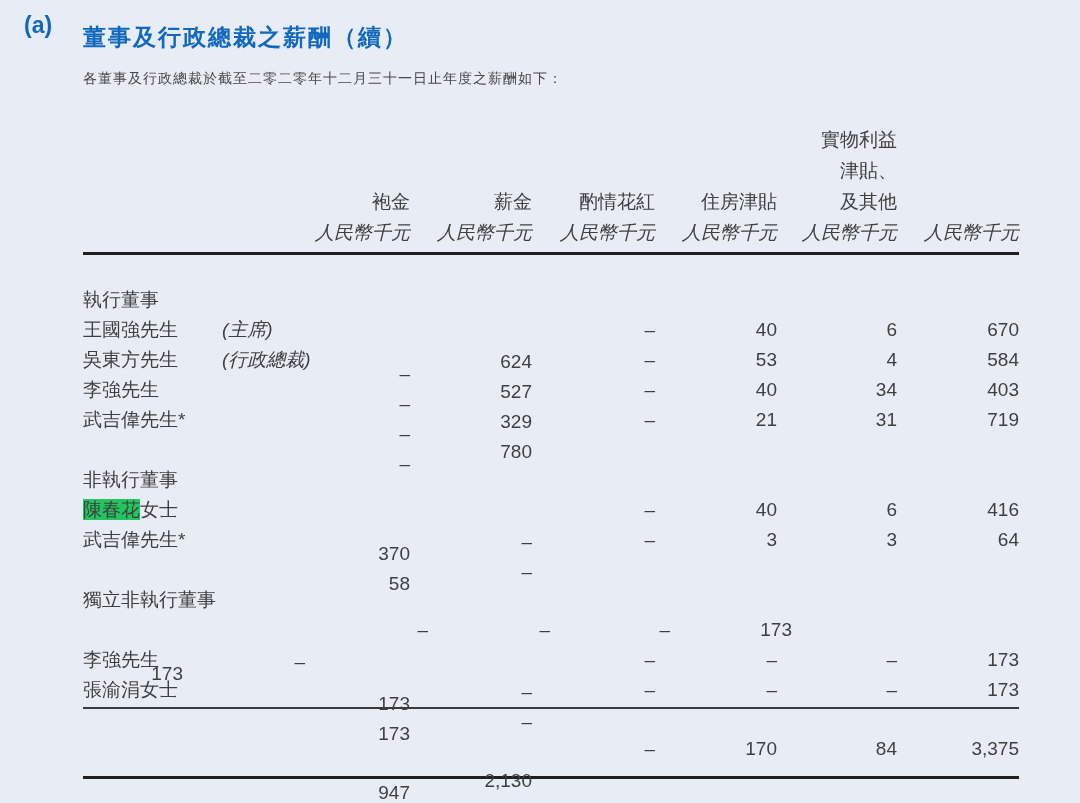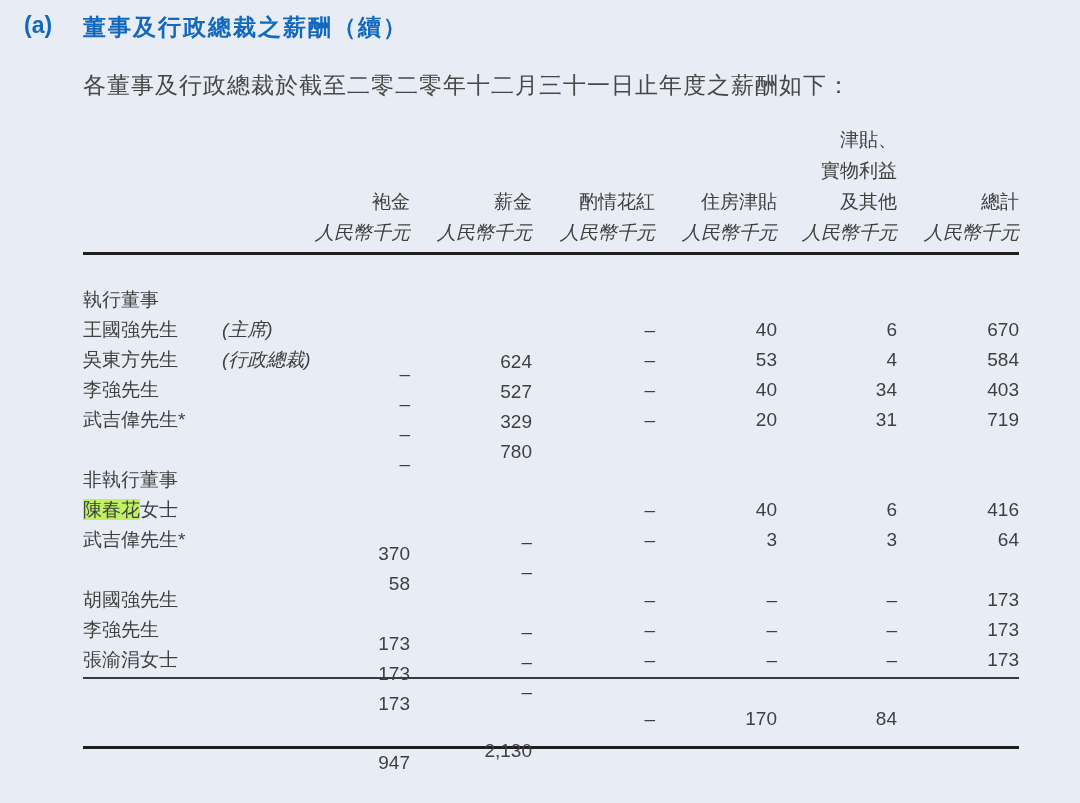--- a/index.html
+++ b/index.html
@@ -9,27 +9,27 @@
     font-family:"Liberation Sans", sans-serif;
     color:#3f3f3f;
     position:relative;
     overflow:hidden;
   }
   .marker {
     position:absolute; left:24px; top:12px;
     color:#1268bd; font-weight:bold; font-size:23px;
   }
   .title {
-    position:absolute; left:83px; top:12px;
+    position:absolute; left:83px; top:22px;
     color:#1268bd; font-weight:bold; font-size:23px;
     letter-spacing:2px;
   }
   .intro {
     position:absolute; left:83px; top:70px;
-    font-size:23px; color:#474747; letter-spacing:1px;
+    font-size:14px; color:#474747; letter-spacing:1px;
   }
   .table {
     position:absolute; left:83px; top:124px; width:936px;
     font-size:19px;
   }
   .thead {
     display:flex; align-items:flex-end;
     border-bottom:3px solid #1f1f1f;
     padding-bottom:4px;
   }
@@ -42,21 +42,21 @@
   .w3 { width:123px; }
   .w4 { width:122px; }
   .w5 { width:120px; }
   .w6 { width:122px; }
   .row { display:flex; height:30px; line-height:30px; }
   .label { white-space:nowrap; }
   .num { text-align:right; }
   .sec { font-weight:normal; }
   .gap { height:30px; }
   .it { font-style:italic;margin-left:44px; }
-  .hl { background:#bef264; }
+  .hl { background:#22c55e; }
   .rule-thin { height:0; border-bottom:2px solid #3a3a3a; margin-top:2px; }
   .total { margin-top:25px; }
   .rule-thick { height:0; border-bottom:3px solid #1f1f1f; margin-top:12px; }
 </style>
 </head>
 <body>
 
 <div class="marker">(a)</div>
 <div class="title">董事及行政總裁之薪酬（續）</div>
 <div class="intro">各董事及行政總裁於截至二零二零年十二月三十一日止年度之薪酬如下：</div>
@@ -75,27 +75,26 @@
     </div>
     <div class="th w3">
       <div>酌情花紅</div>
       <div class="unit">人民幣千元</div>
     </div>
     <div class="th w4">
       <div>住房津貼</div>
       <div class="unit">人民幣千元</div>
     </div>
     <div class="th w5">
+      <div>實物利益</div>
       <div>津貼、</div>
-      <div>實物利益</div>
       <div>及其他</div>
       <div class="unit">人民幣千元</div>
     </div>
     <div class="th w6">
-      <div>總計</div>
       <div class="unit">人民幣千元</div>
     </div>
   </div>
 
   <div class="gap"></div>
 
   <div class="row">
     <div class="w0 label sec">執行董事</div>
   </div>
 
@@ -127,21 +126,21 @@
     <div class="w4 num">40</div>
     <div class="w5 num">34</div>
     <div class="w6 num">403</div>
   </div>
 
   <div class="row">
     <div class="w0 label"><span class="hl"></span><span>武吉偉先生*</span><span class="it"></span></div>
     <div class="w1 num">–</div>
     <div class="w2 num">780</div>
     <div class="w3 num">–</div>
-    <div class="w4 num">20</div>
+    <div class="w4 num">21</div>
     <div class="w5 num">31</div>
     <div class="w6 num">719</div>
   </div>
 
   <div class="gap"></div>
 
   <div class="row">
     <div class="w0 label sec">非執行董事</div>
   </div>
 
@@ -160,23 +159,25 @@
     <div class="w1 num">58</div>
     <div class="w2 num">–</div>
     <div class="w3 num">–</div>
     <div class="w4 num">3</div>
     <div class="w5 num">3</div>
     <div class="w6 num">64</div>
   </div>
 
   <div class="gap"></div>
 
-
-  <div class="row">
-    <div class="w0 label"><span class="hl"></span><span>胡國強先生</span><span class="it"></span></div>
+  <div class="row">
+    <div class="w0 label sec">獨立非執行董事</div>
+  </div>
+
+  <div class="row">
     <div class="w1 num">173</div>
     <div class="w2 num">–</div>
     <div class="w3 num">–</div>
     <div class="w4 num">–</div>
     <div class="w5 num">–</div>
     <div class="w6 num">173</div>
   </div>
 
   <div class="row">
     <div class="w0 label"><span class="hl"></span><span>李強先生</span><span class="it"></span></div>
@@ -200,17 +201,18 @@
 
   <div class="rule-thin"></div>
 
   <div class="row total">
     <div class="w0 label"></div>
     <div class="w1 num">947</div>
     <div class="w2 num">2,130</div>
     <div class="w3 num">–</div>
     <div class="w4 num">170</div>
     <div class="w5 num">84</div>
+    <div class="w6 num">3,375</div>
   </div>
 
   <div class="rule-thick"></div>
 
 </div>
 
 </body></html>

